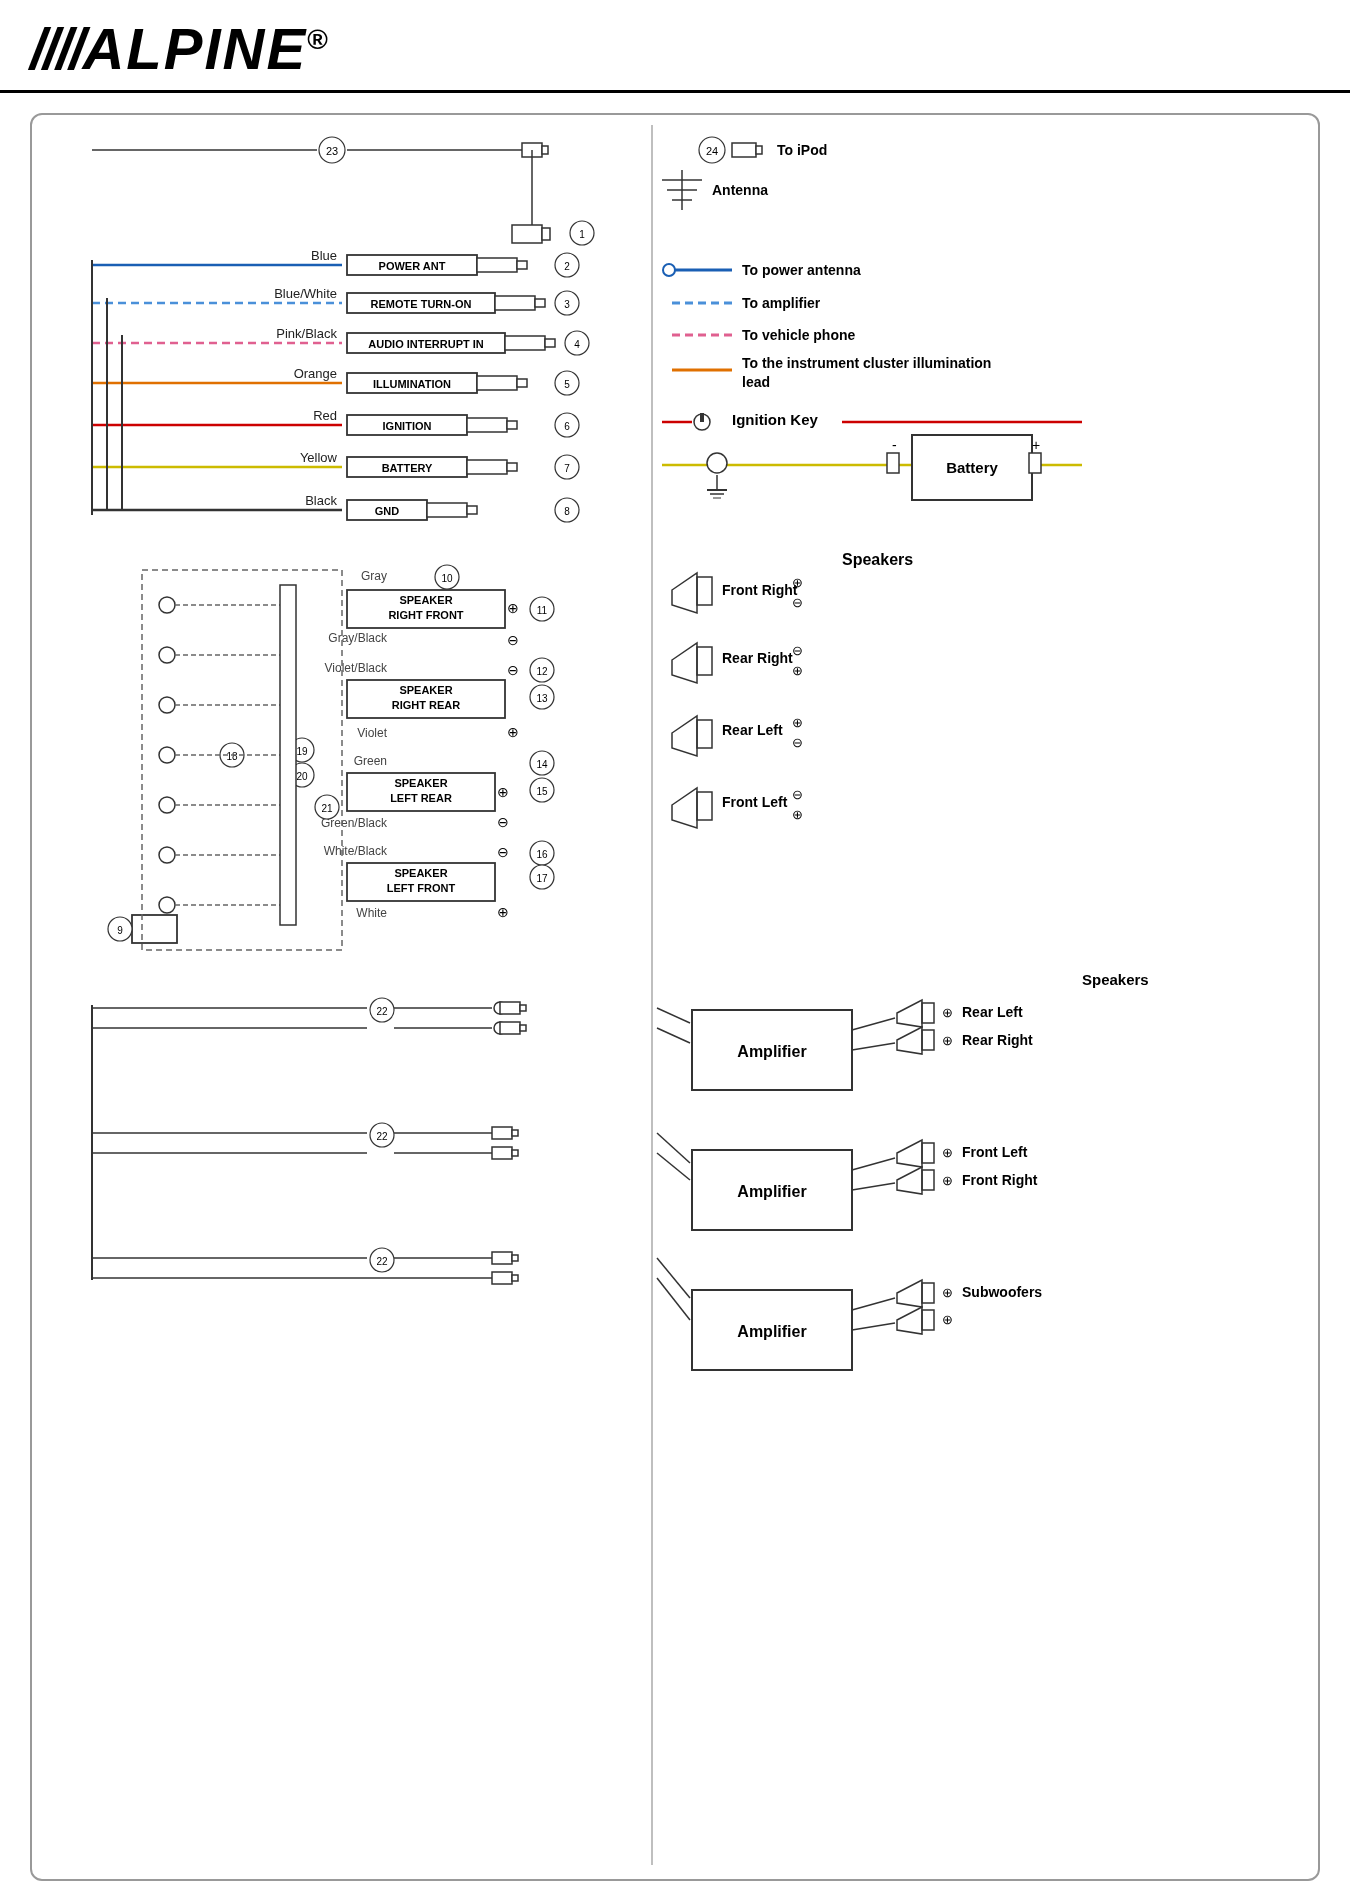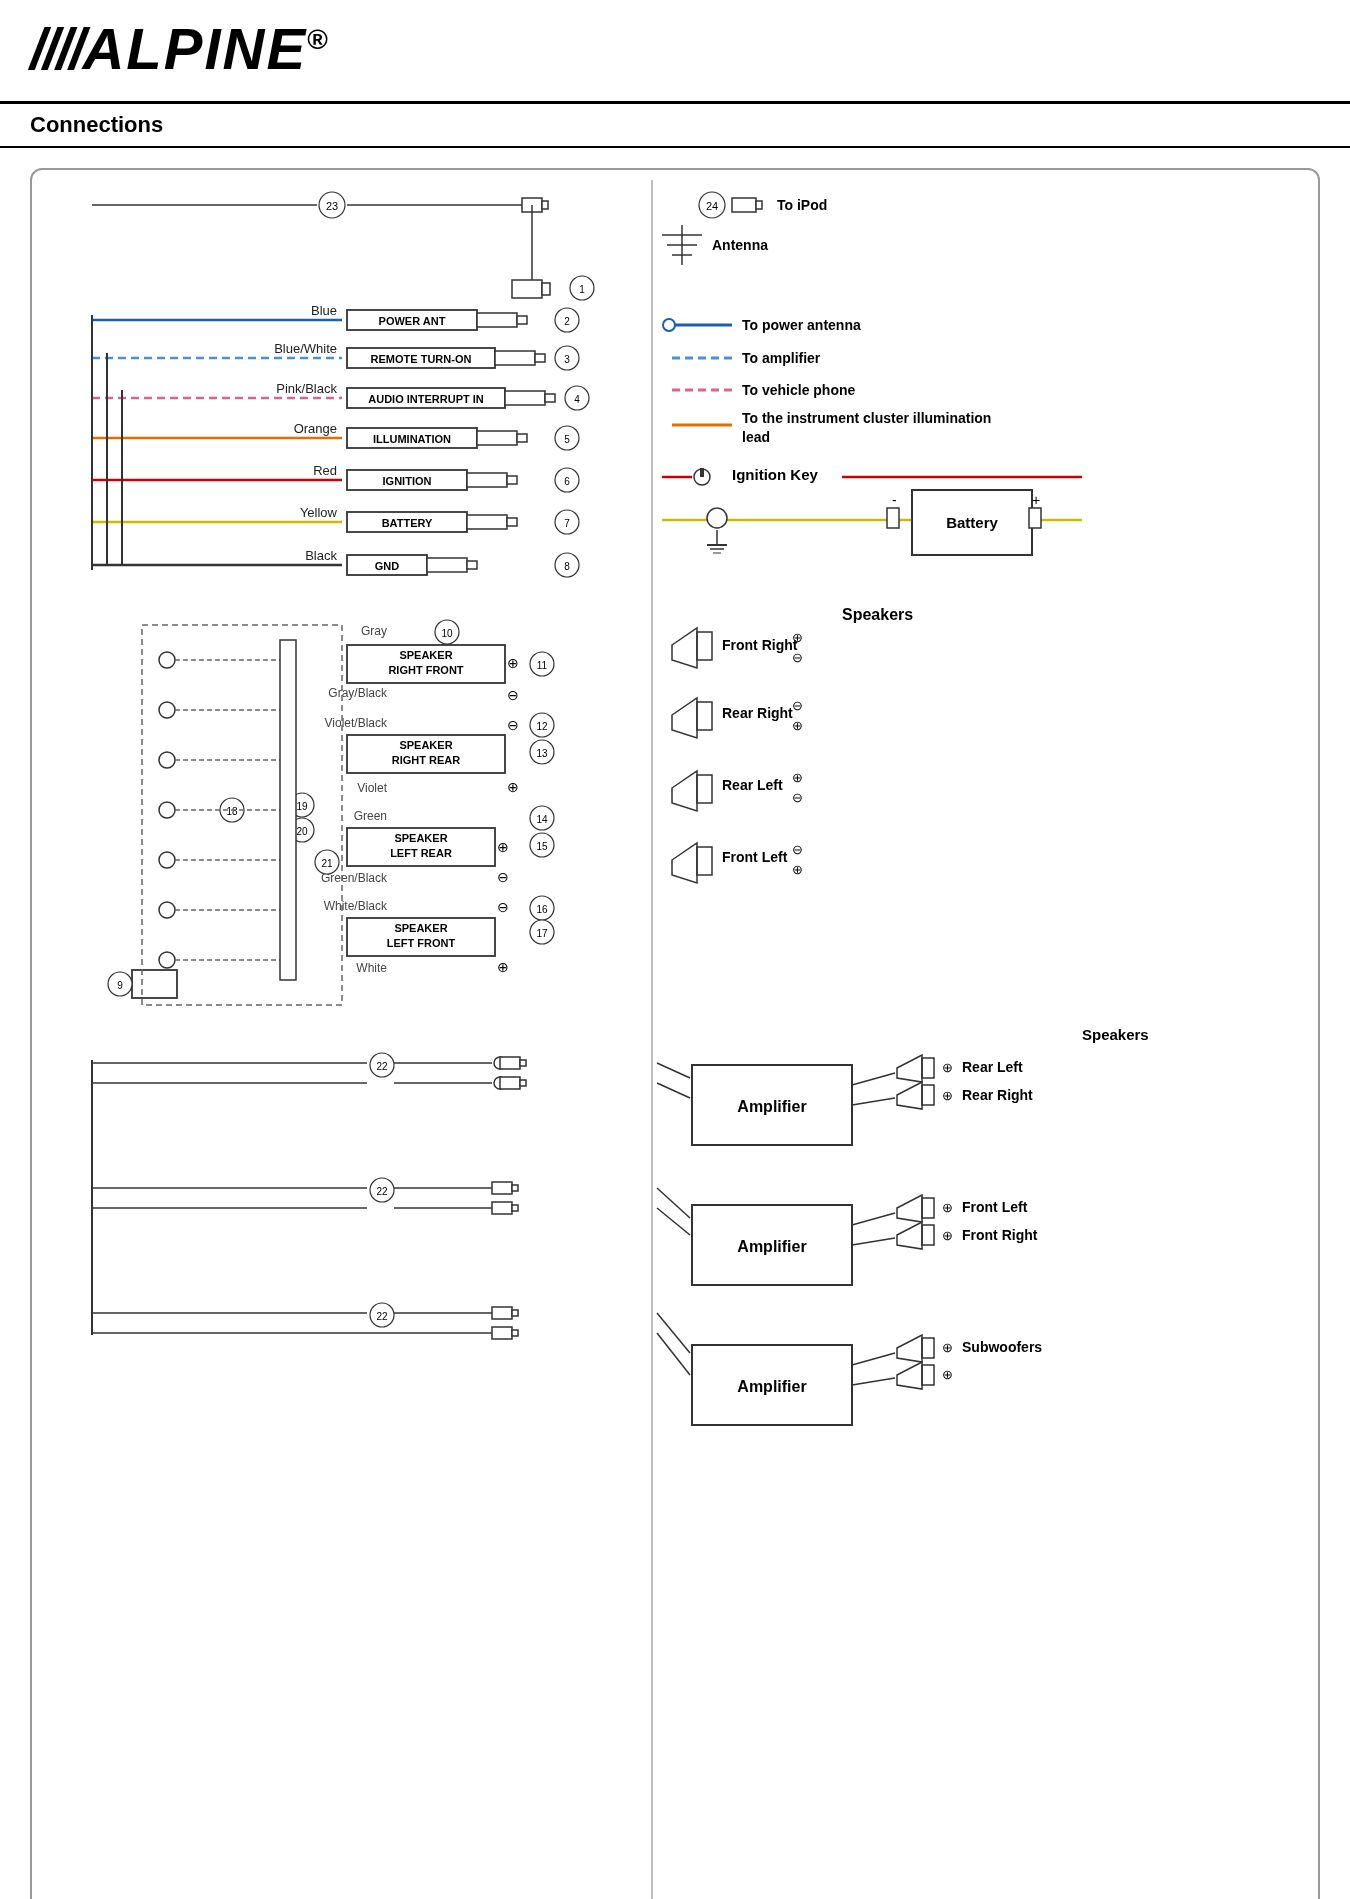--- a/index.html
+++ b/index.html
@@ -1,39 +1,38 @@
 <!DOCTYPE html>
 <html><head>
   <meta charset="utf-8">
   <style>
     * { box-sizing: border-box; margin: 0; padding: 0; }
     body { background: #fff; font-family: Arial, sans-serif; width: 1350px; min-height: 1899px; }
     
     
-    .header { padding: 15px 30px 19px 30px; border-bottom: 3px solid #000; display: flex; align-items: center; }
+    .header { padding: 15px 30px 8px 30px; border-bottom: 3px solid #000; display: flex; align-items: center; }
     .alpine-logo { font-size: 52px; font-weight: 900; letter-spacing: -2px; font-style: italic; font-family: 'Arial Black', sans-serif; }
     
     .section-title { padding: 8px 30px; font-size: 22px; font-weight: bold; border-bottom: 2px solid #000; }
     
     .diagram-wrapper { position: relative; border: 2px solid #999; border-radius: 12px; margin: 20px 30px; }
     
     svg text { font-family: Arial, sans-serif; }
   </style>
 </head>
 <body>
 
 <div>
   <div class="header">
     <div class="alpine-logo">
       <span style="font-family:'Arial Black',sans-serif; font-style:italic; font-weight:900; font-size:58px; letter-spacing:-1px;">
         <span style="letter-spacing:-3px;">////</span><span style="letter-spacing:2px;">ALPINE</span><span style="font-size:28px; vertical-align:super; font-style:normal;">®</span>
       </span>
     </div>
   </div>
-  <div class="section-title">Connections</div>
 </div>
 
 <div class="diagram-wrapper">
 <svg viewBox="0 0 1290 1760" width="1290" height="1760" xmlns="http://www.w3.org/2000/svg">
 
   <line x1="620" y1="10" x2="620" y2="1750" stroke="#aaa" stroke-width="1.5"></line>
 
   <circle cx="300" cy="35" r="13" fill="white" stroke="#333" stroke-width="1.2"></circle>
   <text x="300" y="40" text-anchor="middle" font-size="11">23</text>
 

